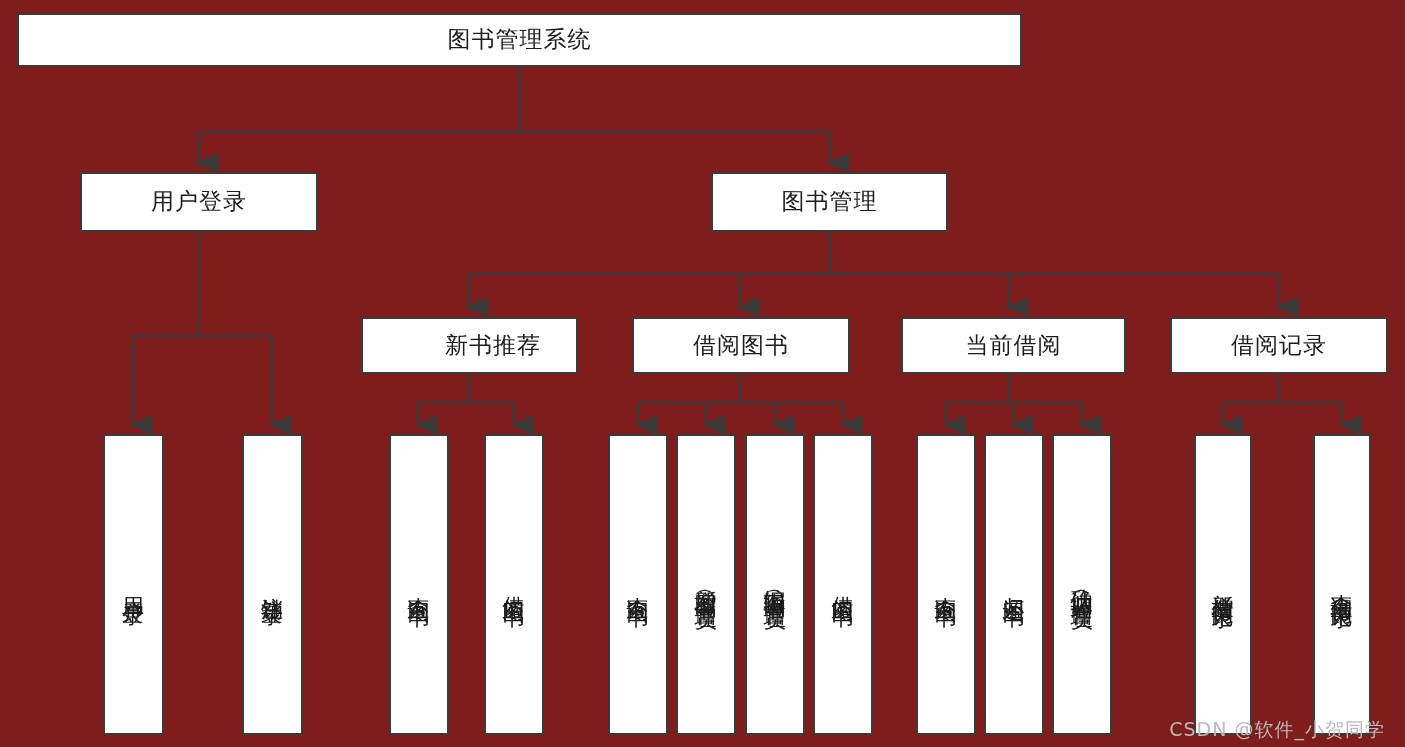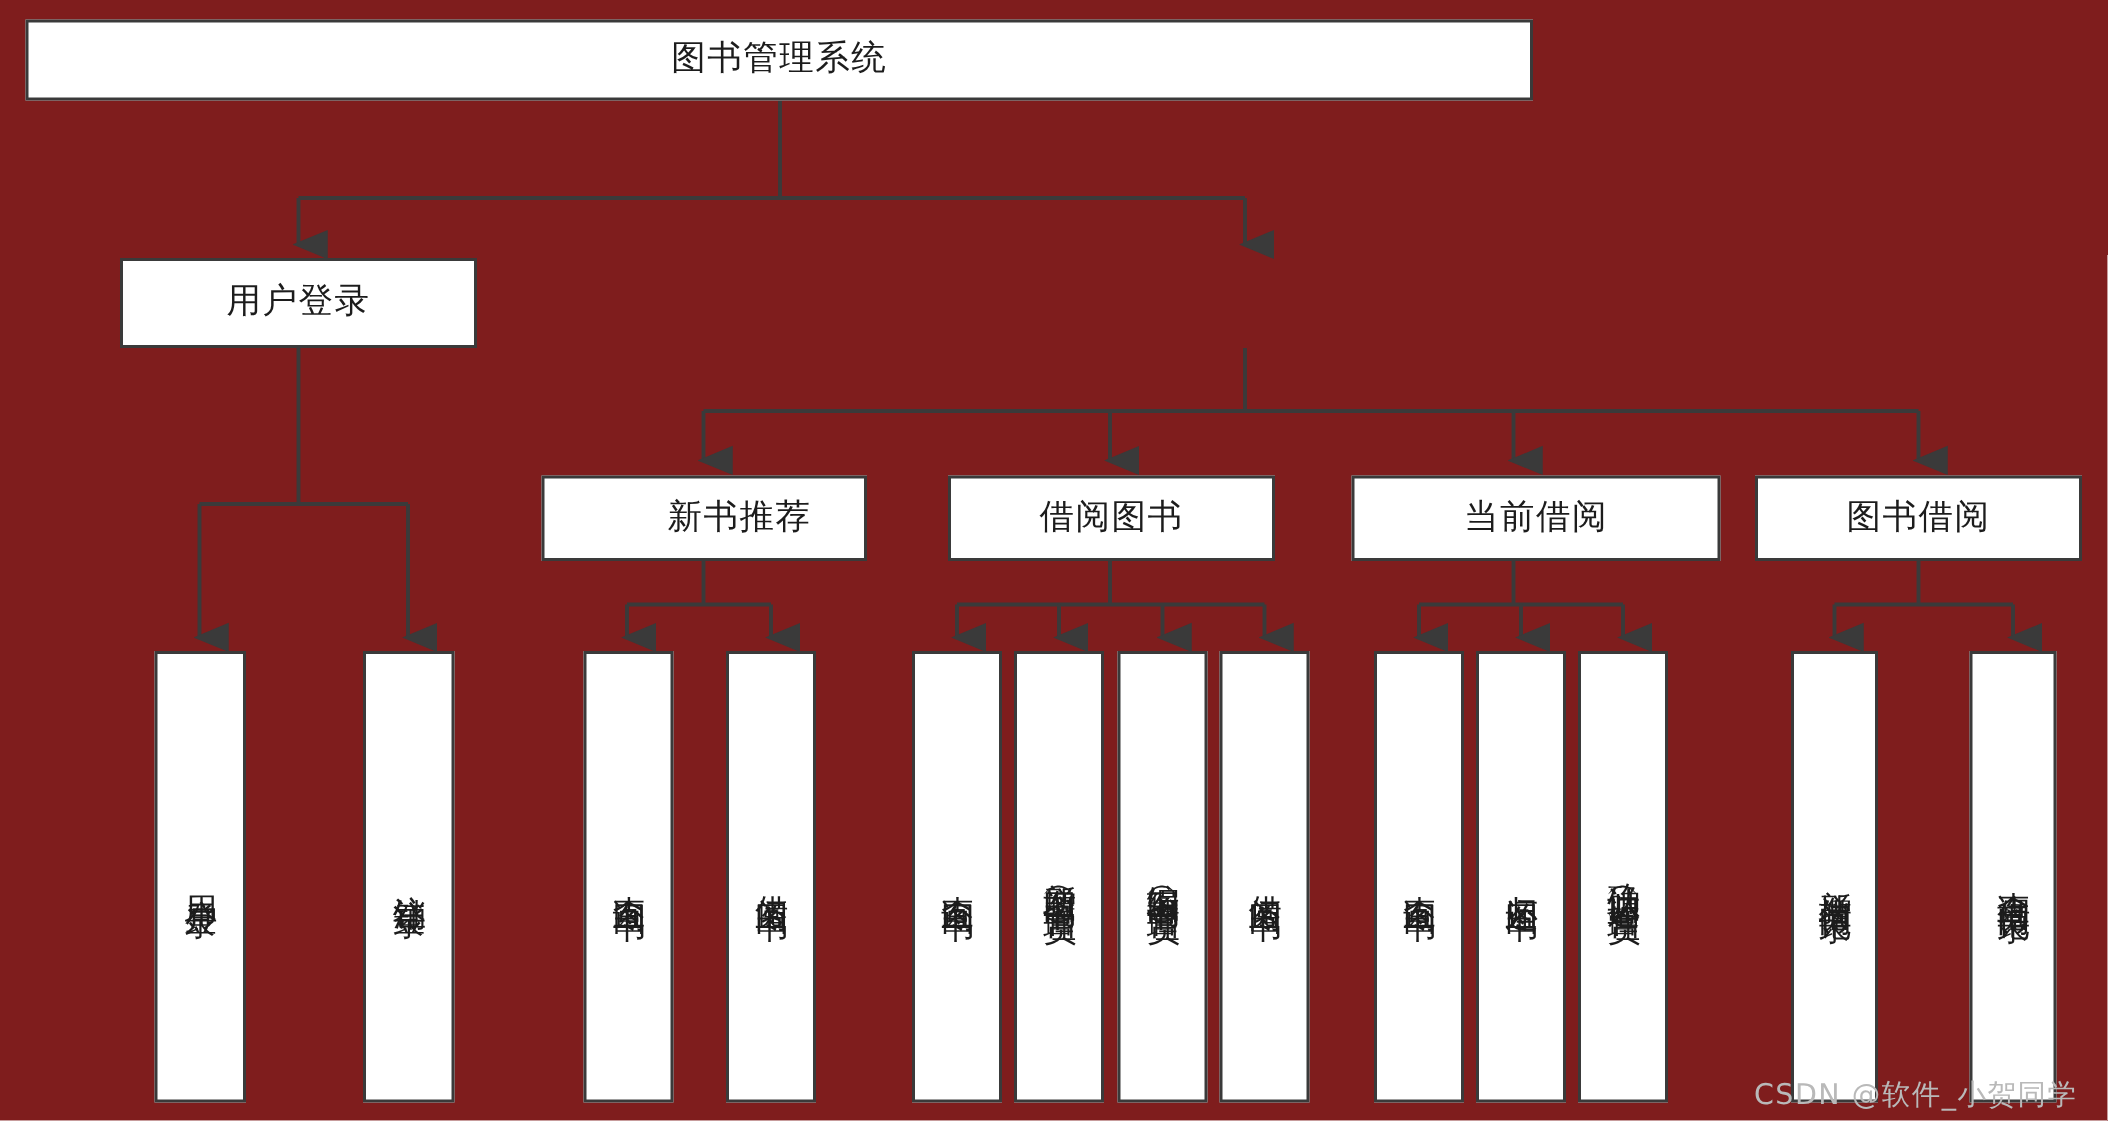--- a/index.html
+++ b/index.html
@@ -119,32 +119,35 @@
     </g>
   </svg>
 
   <div class="node h" style="left:17px; top:13px; width:1005px; height:54px;">
     <span>图书管理系统</span>
   </div>
 
   <div class="node h" style="left:80px; top:172px; width:238px; height:60px;">
     <span>用户登录</span>
   </div>
+  <div class="node h" style="left:711px; top:172px; width:237px; height:60px;">
+    <span>图书管理</span>
+  </div>
 
   <div class="node h" style="left:361px; top:317px; width:217px; height:57px;padding-left:47px;">
     <span>新书推荐</span>
   </div>
   <div class="node h" style="left:632px; top:317px; width:218px; height:57px;">
     <span>借阅图书</span>
   </div>
-  <div class="node h" style="left:901px; top:317px; width:246px; height:57px;">
+  <div class="node h" style="left:901px; top:317px; width:225px; height:57px;">
     <span>当前借阅</span>
   </div>
   <div class="node h" style="left:1170px; top:317px; width:218px; height:57px;">
-    <span>图书借阅</span>
+    <span>借阅记录</span>
   </div>
 
   <div class="node v" style="left:103px; top:434px; width:61px; height:301px;">
     <span class="vtext">用户登录</span>
   </div>
   <div class="node v" style="left:242px; top:434px; width:61px; height:301px;">
     <span class="vtext">注销登录</span>
   </div>
 
   <div class="node v" style="left:389px; top:434px; width:60px; height:301px;">

